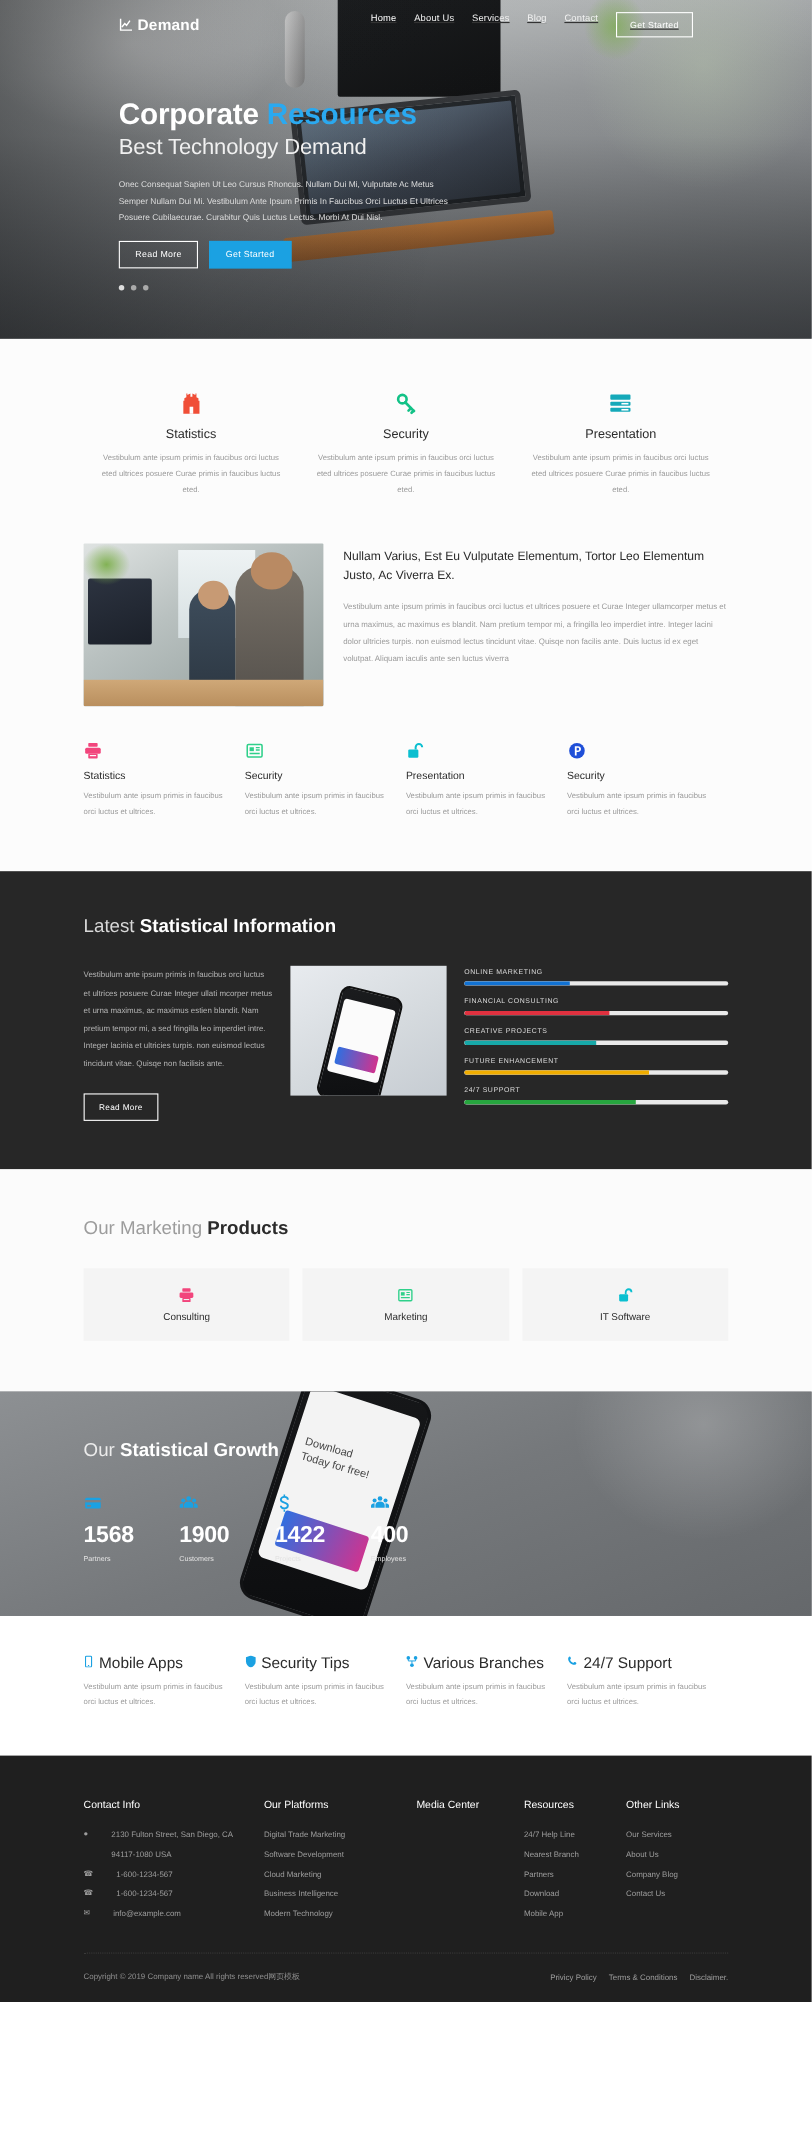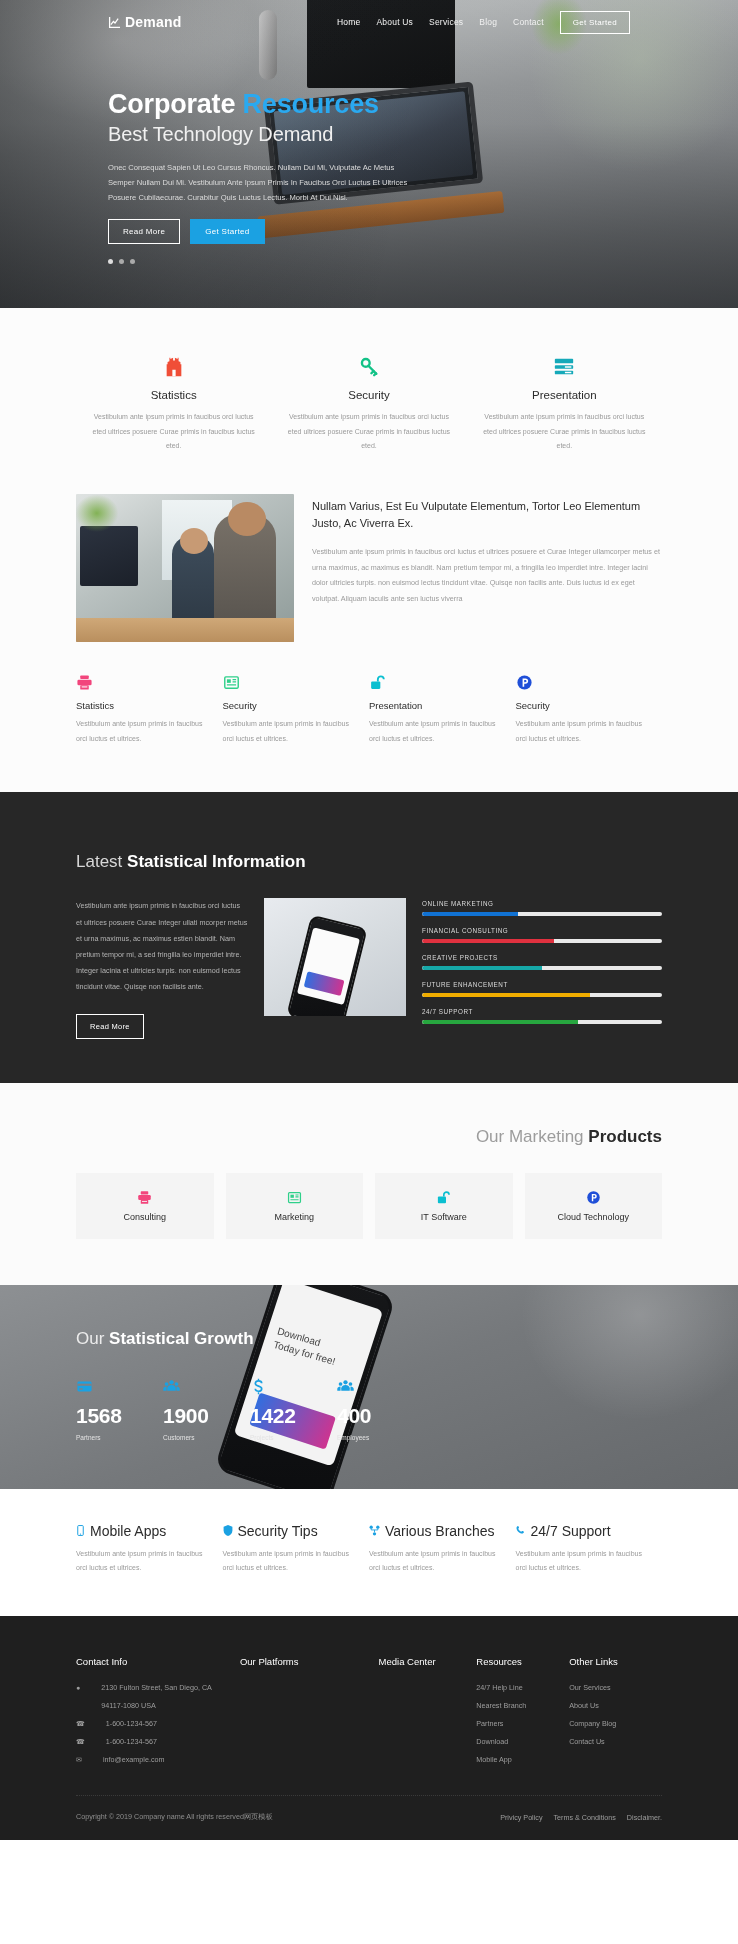--- a/index.html
+++ b/index.html
@@ -62,21 +62,21 @@
     border-radius:3px;
   }
   .hero-inner { position: relative; padding: 0 108px; }
   .topbar {
     position: relative; display:flex; align-items:center;
     height: 36px; padding-top: 8px;
   }
   .logo { display:flex; align-items:center; gap:5px; color:#fff; font-size:14px; font-weight:700; letter-spacing:.2px; }
   .logo-icon { display:inline-block; width:12px; height:12px; position:relative; }
   .logo-icon svg { display:block; }
-  .nav { margin-left:auto; display:flex; align-items:center; gap:16px; }
+  .nav { margin-left:auto; display:flex; align-items:flex-start; gap:16px;text-decoration:underline; }
   .nav a { color:#f2f2f2; font-size:8.5px; text-decoration:none; letter-spacing:.2px; }
   .nav a.active { color:#ffffff; }
   .btn-outline-sm {
     border:1px solid #ffffff; color:#fff; font-size:8px; padding:6px 12px;
     background:transparent; letter-spacing:.3px; cursor:pointer;
   }
   .hero-copy { position:relative; margin-top:54px; }
   .hero-h1 { font-size:27px; font-weight:700; color:#ffffff; letter-spacing:-.2px; line-height:1.1; }
   .hero-h1 .accent { color:#2aa9f0; }
   .hero-h2 { font-size:20px; font-weight:400; color:#f0f0f0; margin-top:3px; letter-spacing:-.1px; }
@@ -122,21 +122,21 @@
   .about-p { margin-top:12px; font-size:7.2px; line-height:2.15; color:#9a9a9a; }
 
   
   .features { background:#fcfcfc; padding:30px 76px 46px; display:flex; gap:0; }
   .feat { flex:1; padding-right:18px; }
   .feat-ico { height:20px; display:flex; align-items:center; }
   .feat-title { margin-top:8px; font-size:9.5px; color:#2b2b2b; }
   .feat-text { margin-top:6px; font-size:7px; line-height:2.1; color:#9a9a9a; }
 
   
-  .dark { background:#272727; padding:60px 76px 44px; color:#fff; }
+  .dark { background:#272727; padding:40px 76px 44px; color:#fff; }
   .dark-h { font-size:17px; font-weight:300; color:#d8d8d8; }
   .dark-h b { font-weight:700; color:#ffffff; }
   .dark-row { margin-top:26px; display:flex; gap:16px; align-items:flex-start; }
   .dark-col-text { width:172px; }
   .dark-p { font-size:7.2px; line-height:2.25; color:#b4b4b4; }
   .btn-dark-outline {
     margin-top:18px; border:1px solid #ffffff; background:transparent; color:#fff;
     font-size:7.5px; padding:7px 13px; cursor:pointer; letter-spacing:.3px;
   }
   .dark-img {
@@ -156,21 +156,21 @@
     background:linear-gradient(90deg,#2f6fe0,#d0338f); border-radius:2px;
   }
   .bars { flex:1; padding-top:2px; }
   .bar-row { margin-bottom:11px; }
   .bar-label { font-size:6.3px; letter-spacing:.55px; color:#dcdcdc; text-transform:uppercase; }
   .bar-track { margin-top:5px; height:4px; background:#e9e9e9; border-radius:2px; overflow:hidden; }
   .bar-fill { height:100%; border-radius:2px 0 0 2px; }
 
   
   .products { background:#fbfbfb; padding:44px 76px 46px; }
-  .prod-h { font-size:17px; font-weight:300; color:#9c9c9c;text-align:right; }
+  .prod-h { font-size:17px; font-weight:300; color:#9c9c9c; }
   .prod-h b { font-weight:700; color:#2b2b2b; }
   .prod-grid { margin-top:26px; display:flex; gap:12px; }
   .prod-card {
     flex:1; background:#f4f4f4; height:66px; display:flex; flex-direction:column;
     align-items:center; justify-content:center; gap:7px; cursor:pointer;
   }
   .prod-label { font-size:9px; color:#2b2b2b; }
 
   
   .growth { position:relative; height:204px; overflow:hidden; background:#7c7f82; }
@@ -470,29 +470,20 @@
         <span class="prod-label">Marketing</span>
       </div>
       <div class="prod-card">
         <span>
           <svg width="15" height="15" viewBox="0 0 24 24" fill="none" stroke="#0bbfd0" stroke-width="2.6">
             <rect x="3" y="10.5" width="13" height="10.5" rx="1.6" fill="#0bbfd0" stroke="none"></rect>
             <path d="M12.5 10.5V7.5a4.2 4.2 0 018.4 0"></path>
           </svg>
         </span>
         <span class="prod-label">IT Software</span>
-      </div>
-      <div class="prod-card">
-        <span>
-          <svg width="15" height="15" viewBox="0 0 24 24">
-            <circle cx="12" cy="12" r="10" fill="#1f4fd8"></circle>
-            <path d="M9.3 18V6.3h4c2.4 0 3.9 1.4 3.9 3.6s-1.5 3.7-3.9 3.7h-1.7V18H9.3zm2.3-6.3h1.4c1.1 0 1.8-.6 1.8-1.7s-.7-1.7-1.8-1.7h-1.4v3.4z" fill="#fff"></path>
-          </svg>
-        </span>
-        <span class="prod-label">Cloud Technology</span>
       </div>
     </div>
   </section>
 
   <section class="growth">
     <div class="growth-bg">
       <div class="growth-phone">
         <div class="scr">
           <div class="dl">
             <span>Download</span><br><span>Today for free!</span>
@@ -629,20 +620,27 @@
           </li>
           <li>
             <span class="ico">✉</span>
             <span>info@example.com</span>
           </li>
         </ul>
       </div>
 
       <div class="fc c2">
         <div class="fc-h">Our Platforms</div>
+        <ul class="fc-list">
+          <li><a href="#">Digital Trade Marketing</a></li>
+          <li><a href="#">Software Development</a></li>
+          <li><a href="#">Cloud Marketing</a></li>
+          <li><a href="#">Business Intelligence</a></li>
+          <li><a href="#">Modern Technology</a></li>
+        </ul>
       </div>
 
       <div class="fc c3">
         <div class="fc-h">Media Center</div>
       </div>
 
       <div class="fc c4">
         <div class="fc-h">Resources</div>
         <ul class="fc-list">
           <li><a href="#">24/7 Help Line</a></li>

